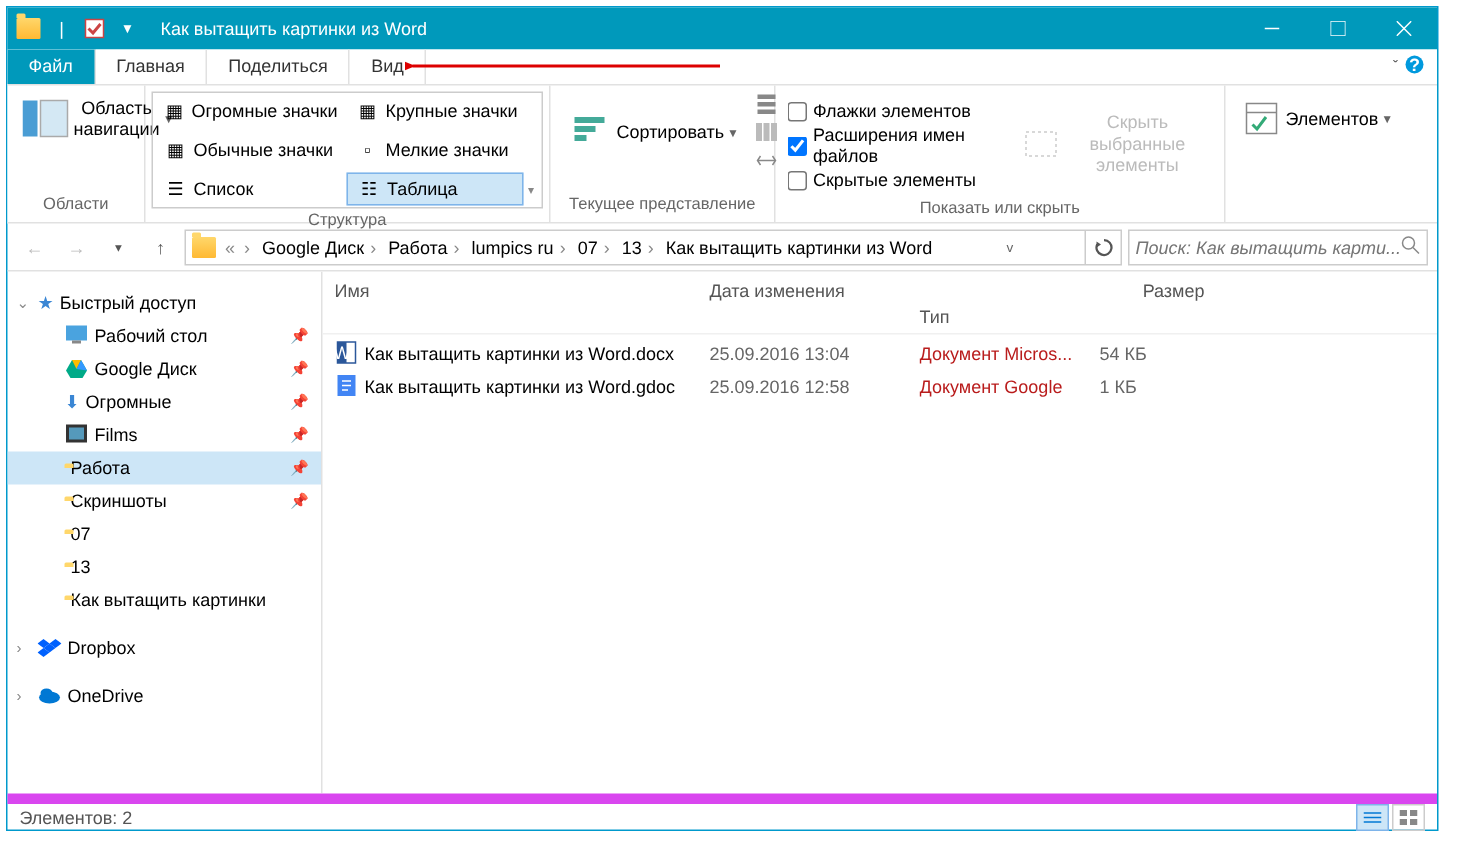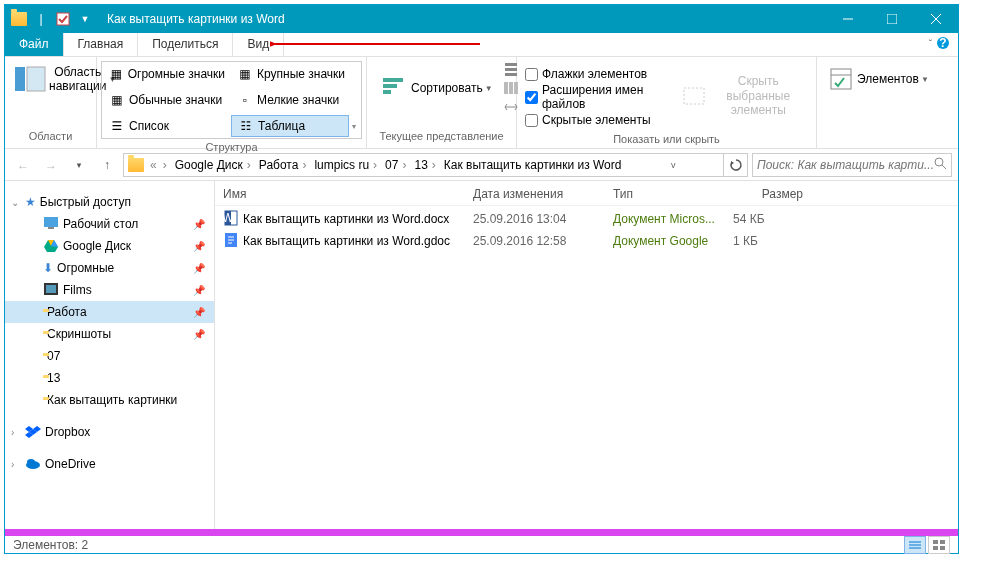--- a/index.html
+++ b/index.html
@@ -41,27 +41,27 @@
 .sidebar { width: 210px; border-right: 1px solid #e1e1e1; overflow-y: auto; padding-top: 10px; }
 .tree-item { display: flex; align-items: center; gap: 4px; padding: 2px 8px 2px 20px; height: 22px; cursor: pointer; position: relative; }
 .tree-item.l2 { padding-left: 38px; }
 .tree-item.selected { background: #cde6f7; }
 .tree-item .expand { position: absolute; left: 6px; color: #888; font-size: 10px; }
 .tree-item .pin { margin-left: auto; color: #bbb; font-size: 10px; }
 .main { flex: 1; display: flex; flex-direction: column; overflow: hidden; }
 .cols { display: flex; padding: 6px 8px 4px 8px; color: #555; border-bottom: 1px solid #f0f0f0; }
 .col-name { flex: 0 0 250px; }
 .col-date { flex: 0 0 140px; }
-.col-type { flex: 0 0 120px; }
+.col-type { flex: 0 0 120px; margin-top: 17px; }
 .col-size { flex: 0 0 70px; text-align: right; }
 .rows { flex: 1; overflow: auto; padding: 2px 8px; }
 .row { display: flex; padding: 2px 0; align-items: center; height: 22px; }
 .row .cell-name { flex: 0 0 250px; display: flex; align-items: center; gap: 4px; overflow: hidden; white-space: nowrap; }
 .row .cell-date { flex: 0 0 140px; color: #666; }
-.row .cell-type { flex: 0 0 120px; color: #4d7c0f; overflow: hidden; white-space: nowrap; text-overflow: ellipsis; }
+.row .cell-type { flex: 0 0 120px; color: #b91c1c; overflow: hidden; white-space: nowrap; text-overflow: ellipsis; }
 .row .cell-size { flex: 0 0 70px; color: #666; }
 .statusbar { height: 24px; border-top: 7px solid #d946ef; display: flex; align-items: center; padding: 0 8px; font-size: 11px; color: #555; }
 .statusbar .view-btns { margin-left: auto; display: flex; gap: 2px; }
 .statusbar .view-btn { width: 22px; height: 18px; border: 1px solid #ccc; display: flex; align-items: center; justify-content: center; cursor: pointer; }
 .statusbar .view-btn.active { background: #cde6f7; border-color: #7eb4ea; }
 .folder-ico { width: 16px; height: 14px; background: linear-gradient(#ffd76b, #ffb933); border-radius: 1px; position: relative; }
 .folder-ico::before { content: ''; position: absolute; top: -3px; left: 0; width: 6px; height: 3px; background: #ffd76b; border-radius: 1px 1px 0 0; }
 </style>
 </head>
 <body>

